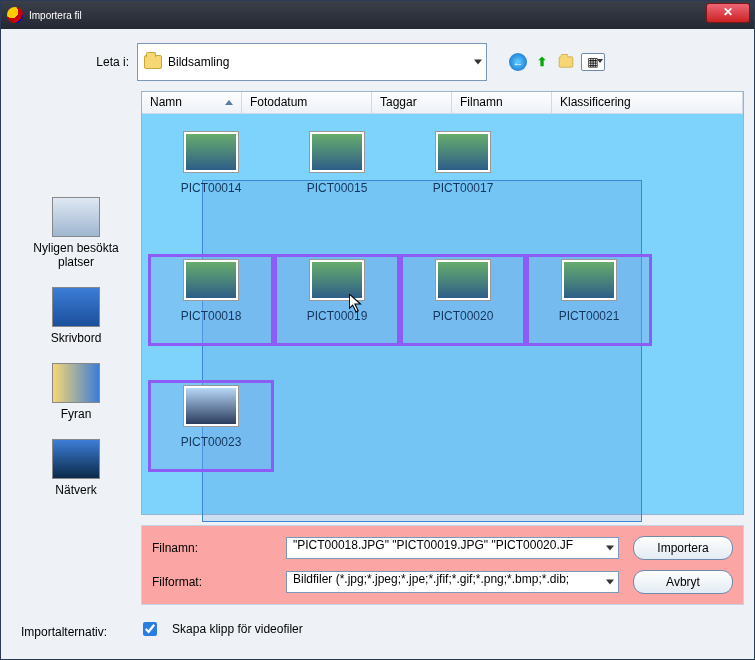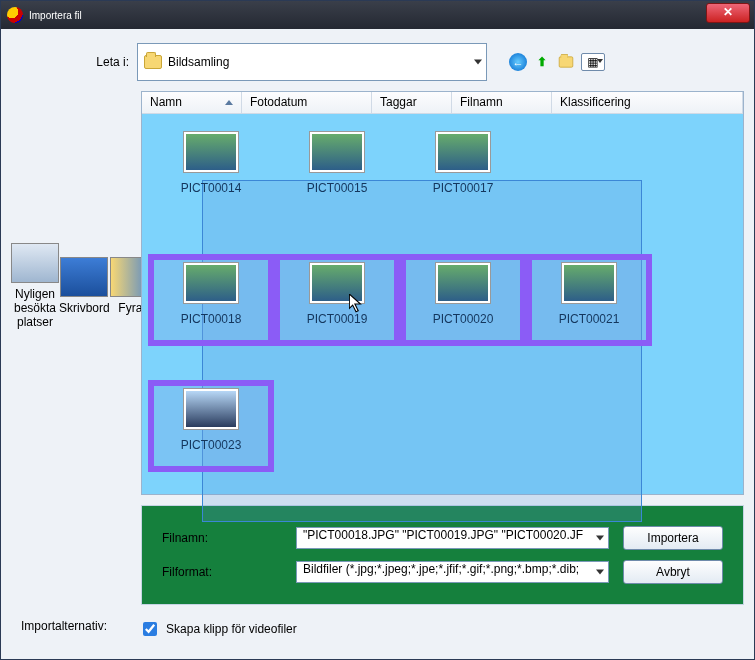--- a/index.html
+++ b/index.html
@@ -10,42 +10,42 @@
   .titlebar .close { position: absolute; right: 4px; top: 2px; width: 44px; height: 20px; background: linear-gradient(#e67,#c22); border: 1px solid #801515; border-radius: 3px; color: #fff; text-align: center; line-height: 16px; font-weight: bold; cursor: pointer; }
   .titlebar .appicon { width: 16px; height: 16px; border-radius: 50%; background: radial-gradient(circle at 30% 30%, #fc0 0 40%, #c00 41% 70%, #00c 71% 100%); }
   .body { flex: 1; display: flex; flex-direction: column; background: #eef2f7; padding: 8px 10px 10px 10px; }
   .toprow { display: flex; align-items: center; gap: 8px; padding: 6px 0 10px 0; }
   .label { color: #000; }
   .combo { height: 38px; border: 1px solid #7a99b8; background: #fff; display: flex; align-items: center; padding: 0 6px; position: relative; flex: 1; }
   .combo .arrow { position: absolute; right: 4px; top: 50%; transform: translateY(-50%); width: 0; height: 0; border-left: 4px solid transparent; border-right: 4px solid transparent; border-top: 5px solid #333; }
   .navicons { display: flex; gap: 6px; align-items: center; }
   .navicons .ico { width: 18px; height: 18px; display: flex; align-items: center; justify-content: center; border-radius: 2px; }
   .main { flex: 1; display: flex; gap: 0; }
-  .sidebar { width: 130px; background: transparent; display: flex; align-items: center; padding-top: 4px; }
+  .sidebar { width: 130px; background: transparent; display: flex; flex-direction: column; align-items: center; padding-top: 4px; justify-content: flex-end; }
   .sbitem { width: 110px; text-align: center; margin-bottom: 18px; cursor: pointer; }
   .sbitem .thumb { width: 48px; height: 40px; margin: 0 auto 4px auto; background: #579; border: 1px solid #888; }
   .filepane { flex: 1; background: #7dd3fc; border: 1px solid #9cb3cc; display: flex; flex-direction: column; }
   .cols { display: flex; height: 22px; border-bottom: 1px solid #d0dae6; background: linear-gradient(#fdfdfe,#eef2f7); }
   .col { padding: 3px 8px; border-right: 1px solid #d0dae6; color: #000; position: relative; }
   .col.sort::after { content: ""; position: absolute; right: 8px; top: 8px; width: 0; height: 0; border-left: 4px solid transparent; border-right: 4px solid transparent; border-bottom: 5px solid #5a7aa0; }
   .grid { flex: 1; position: relative; padding: 14px 4px 4px 6px; }
   .gridrows { display: flex; flex-direction: column; gap: 34px; text-align: center; }
   .gridrow { display: flex; gap: 0; }
   .fileitem { width: 126px; height: 92px; display: flex; flex-direction: column; align-items: center; justify-content: flex-start; border: 1px solid transparent; padding-top: 2px; position: relative; z-index: 2; }
   .fileitem .th { width: 56px; height: 42px; border: 1px solid #999; background: linear-gradient(#6ab06a,#2a5a8a); box-shadow: 0 0 0 2px #fff inset; margin-bottom: 8px; }
   .fileitem .lbl { color: #14365d; }
-  .fileitem.sel { background: rgba(120,170,230,.35); border: 6px solid #8b5cf6; }
+  .fileitem.sel { background: rgba(120,170,230,.35); border: 3px solid #8b5cf6; }
   .rubber { position: absolute; border: 1px solid #3b87d6; background: rgba(90,150,220,.22); z-index: 1; pointer-events: none; }
   .bottom { display: grid; grid-template-columns: 130px 1fr; padding-top: 10px; }
-  .bottomform { display: grid; grid-template-columns: 120px 1fr 100px; row-gap: 10px; column-gap: 14px; align-items: center; background:#15803d; border:1px solid #c5d4e4; padding:20px; }
+  .bottomform { display: grid; grid-template-columns: 120px 1fr 100px; row-gap: 10px; column-gap: 14px; align-items: center; background:#fca5a5; border:1px solid #c5d4e4; padding:10px; }
   .filenameinput { height: 22px; border: 1px solid #7a99b8; background: #fff; padding: 0 22px 0 6px; position: relative; overflow:hidden; white-space:nowrap; }
   .filenameinput .arrow, .filefmt .arrow { position: absolute; right: 4px; top: 50%; transform: translateY(-50%); width: 0; height: 0; border-left: 4px solid transparent; border-right: 4px solid transparent; border-top: 5px solid #333; }
-  .btn { height: 24px; border: 1px solid #6f8bab; background: linear-gradient(#fefefe,#e3ebf3); text-align: center; line-height: 22px; cursor: pointer; border-radius: 3px; }
-  .importopts { display: flex; align-items: flex-start; gap: 32px; padding: 14px 0 10px 10px; }
-  .chk { display: flex; align-items: center; gap: 6px; }
+  .btn { height: 24px; border: 1px solid #6f8bab; background: linear-gradient(#fefefe,#e3ebf3); text-align: center; line-height: 22px; cursor: pointer; border-radius: 11px; }
+  .importopts { display: flex; align-items: flex-end; gap: 32px; padding: 14px 0 10px 10px; }
+  .chk { display: flex; align-items: center; gap: 12px; }
   .chk input { width: 14px; height: 14px; accent-color:#2a7de1; }
   .cursor { position: absolute; left: 207px; top: 180px; width: 14px; height: 20px; pointer-events:none; z-index:5;}
   .folder-glyph{width:18px;height:14px;background:#f7d774;border:1px solid #caa637;border-radius:2px;position:relative;margin-right:6px;}
   .folder-glyph::before{content:"";position:absolute;top:-4px;left:1px;width:8px;height:4px;background:#f7d774;border:1px solid #caa637;border-bottom:none;border-radius:2px 2px 0 0;}
 </style>
 </head>
 <body>
 
 <div class="window">
 

